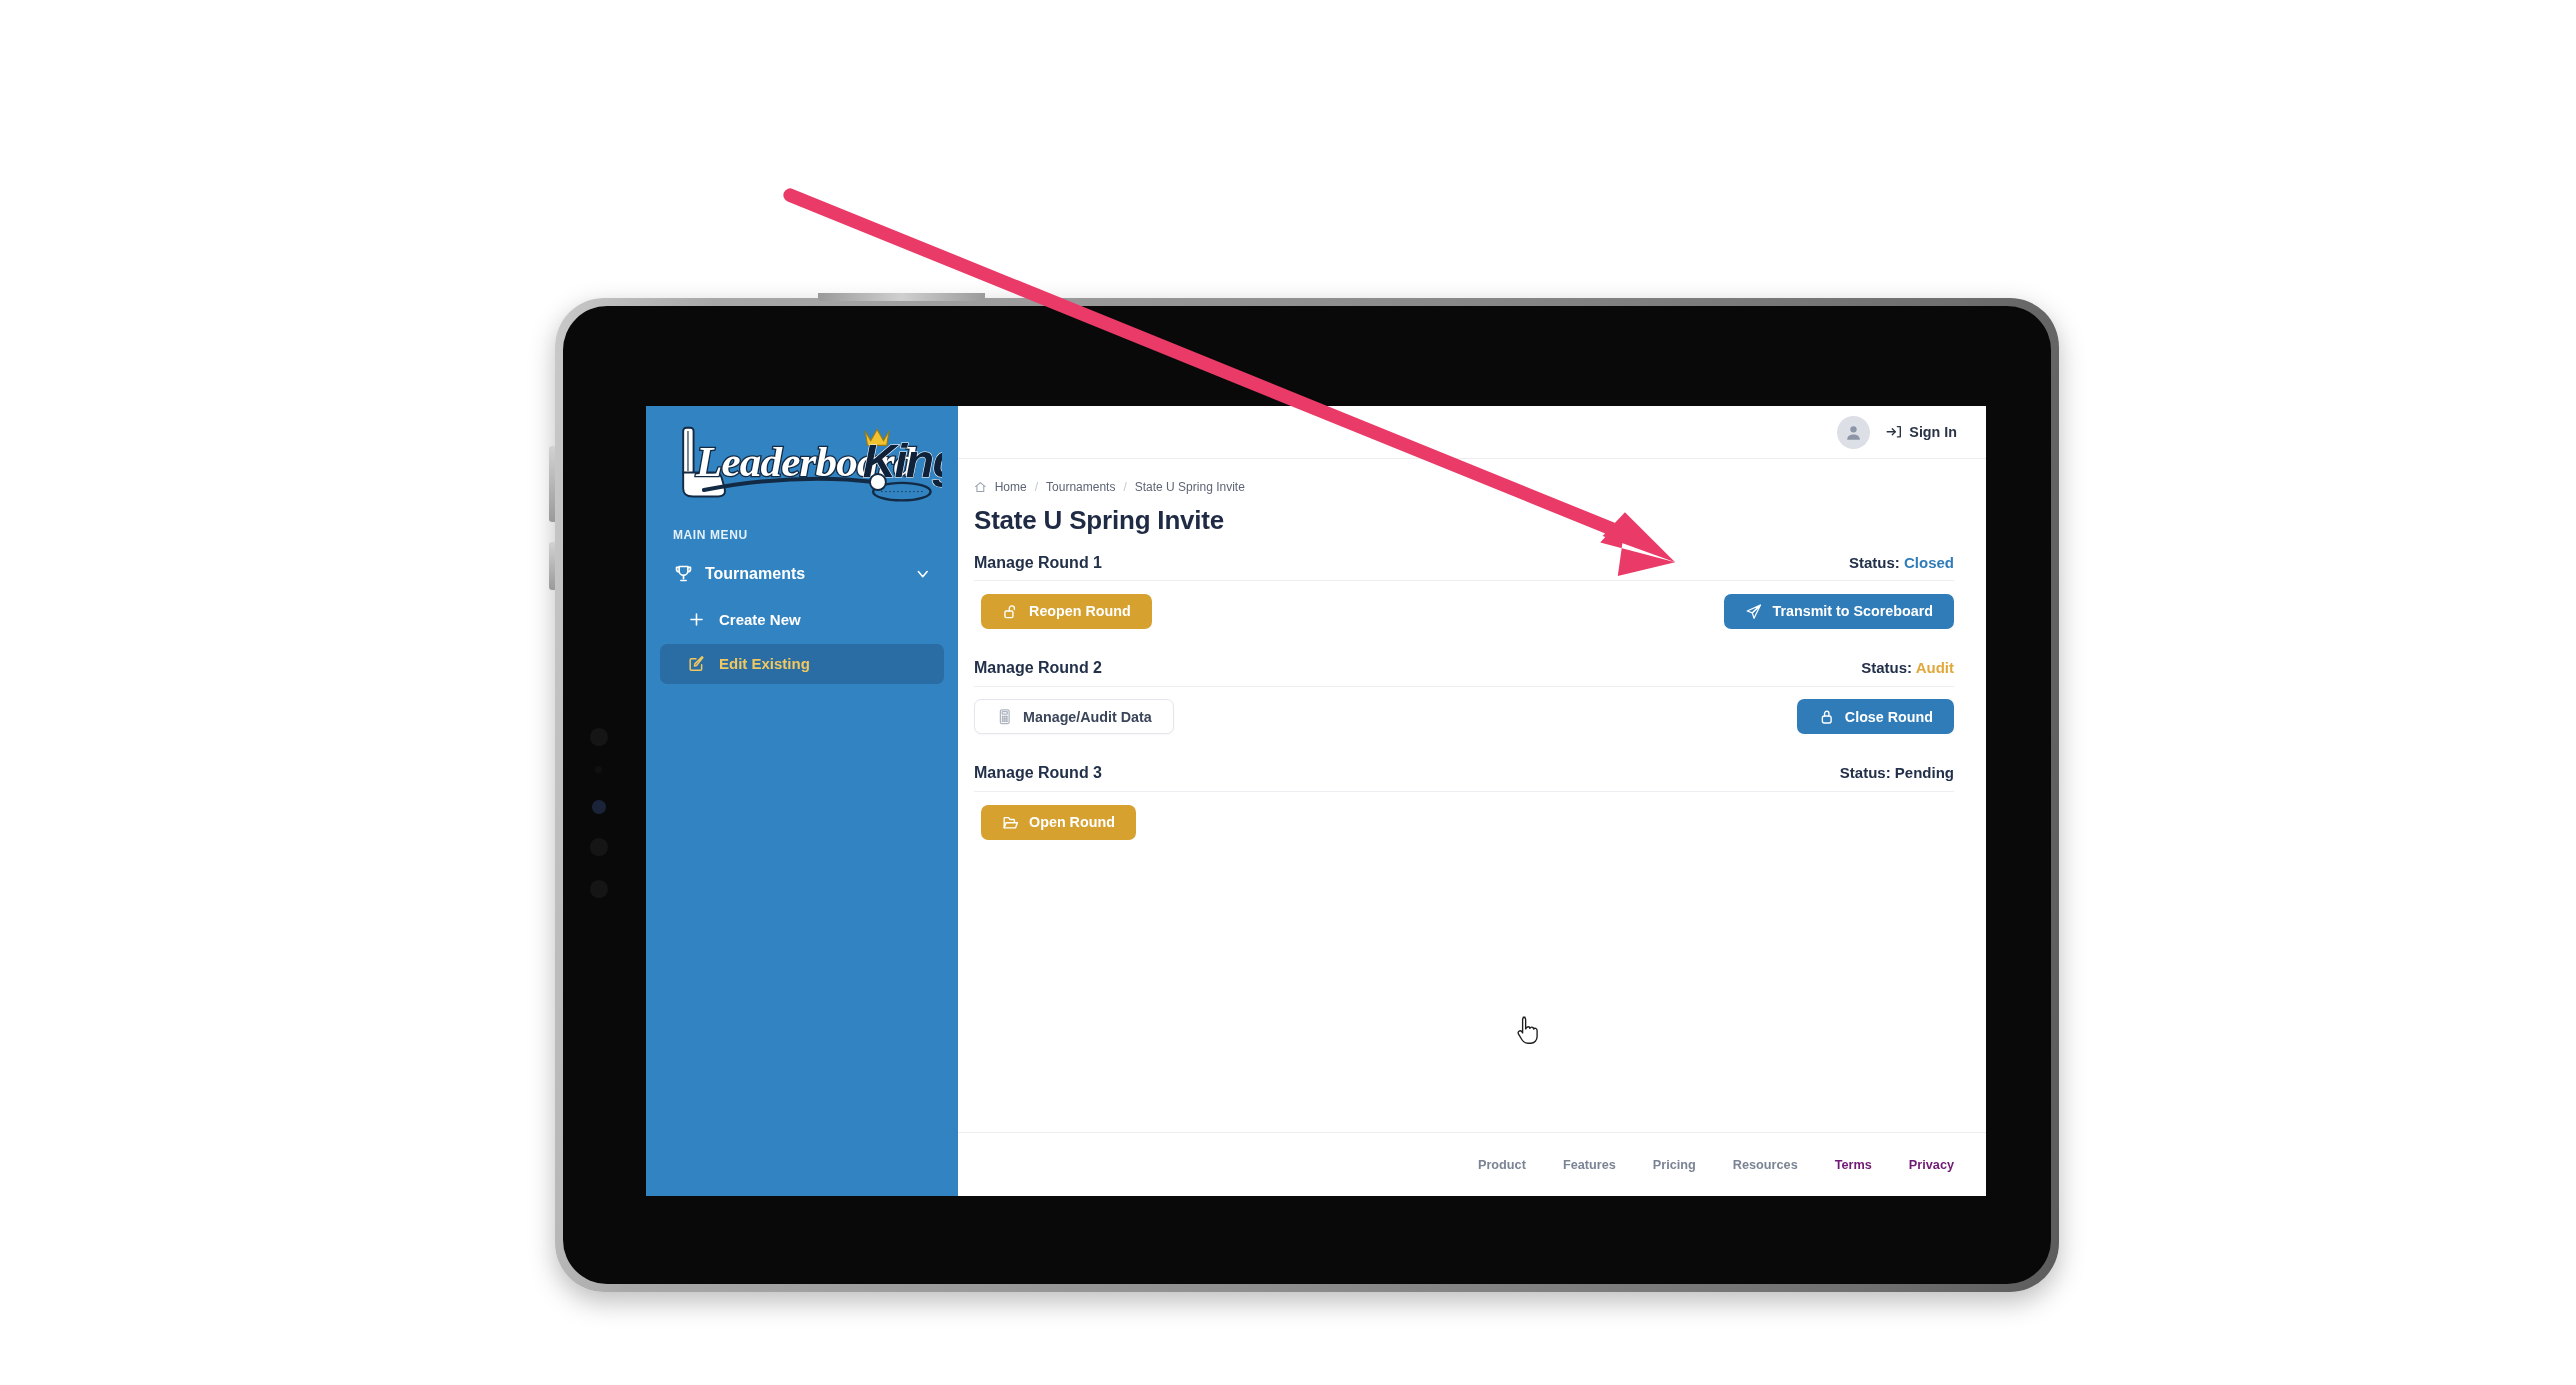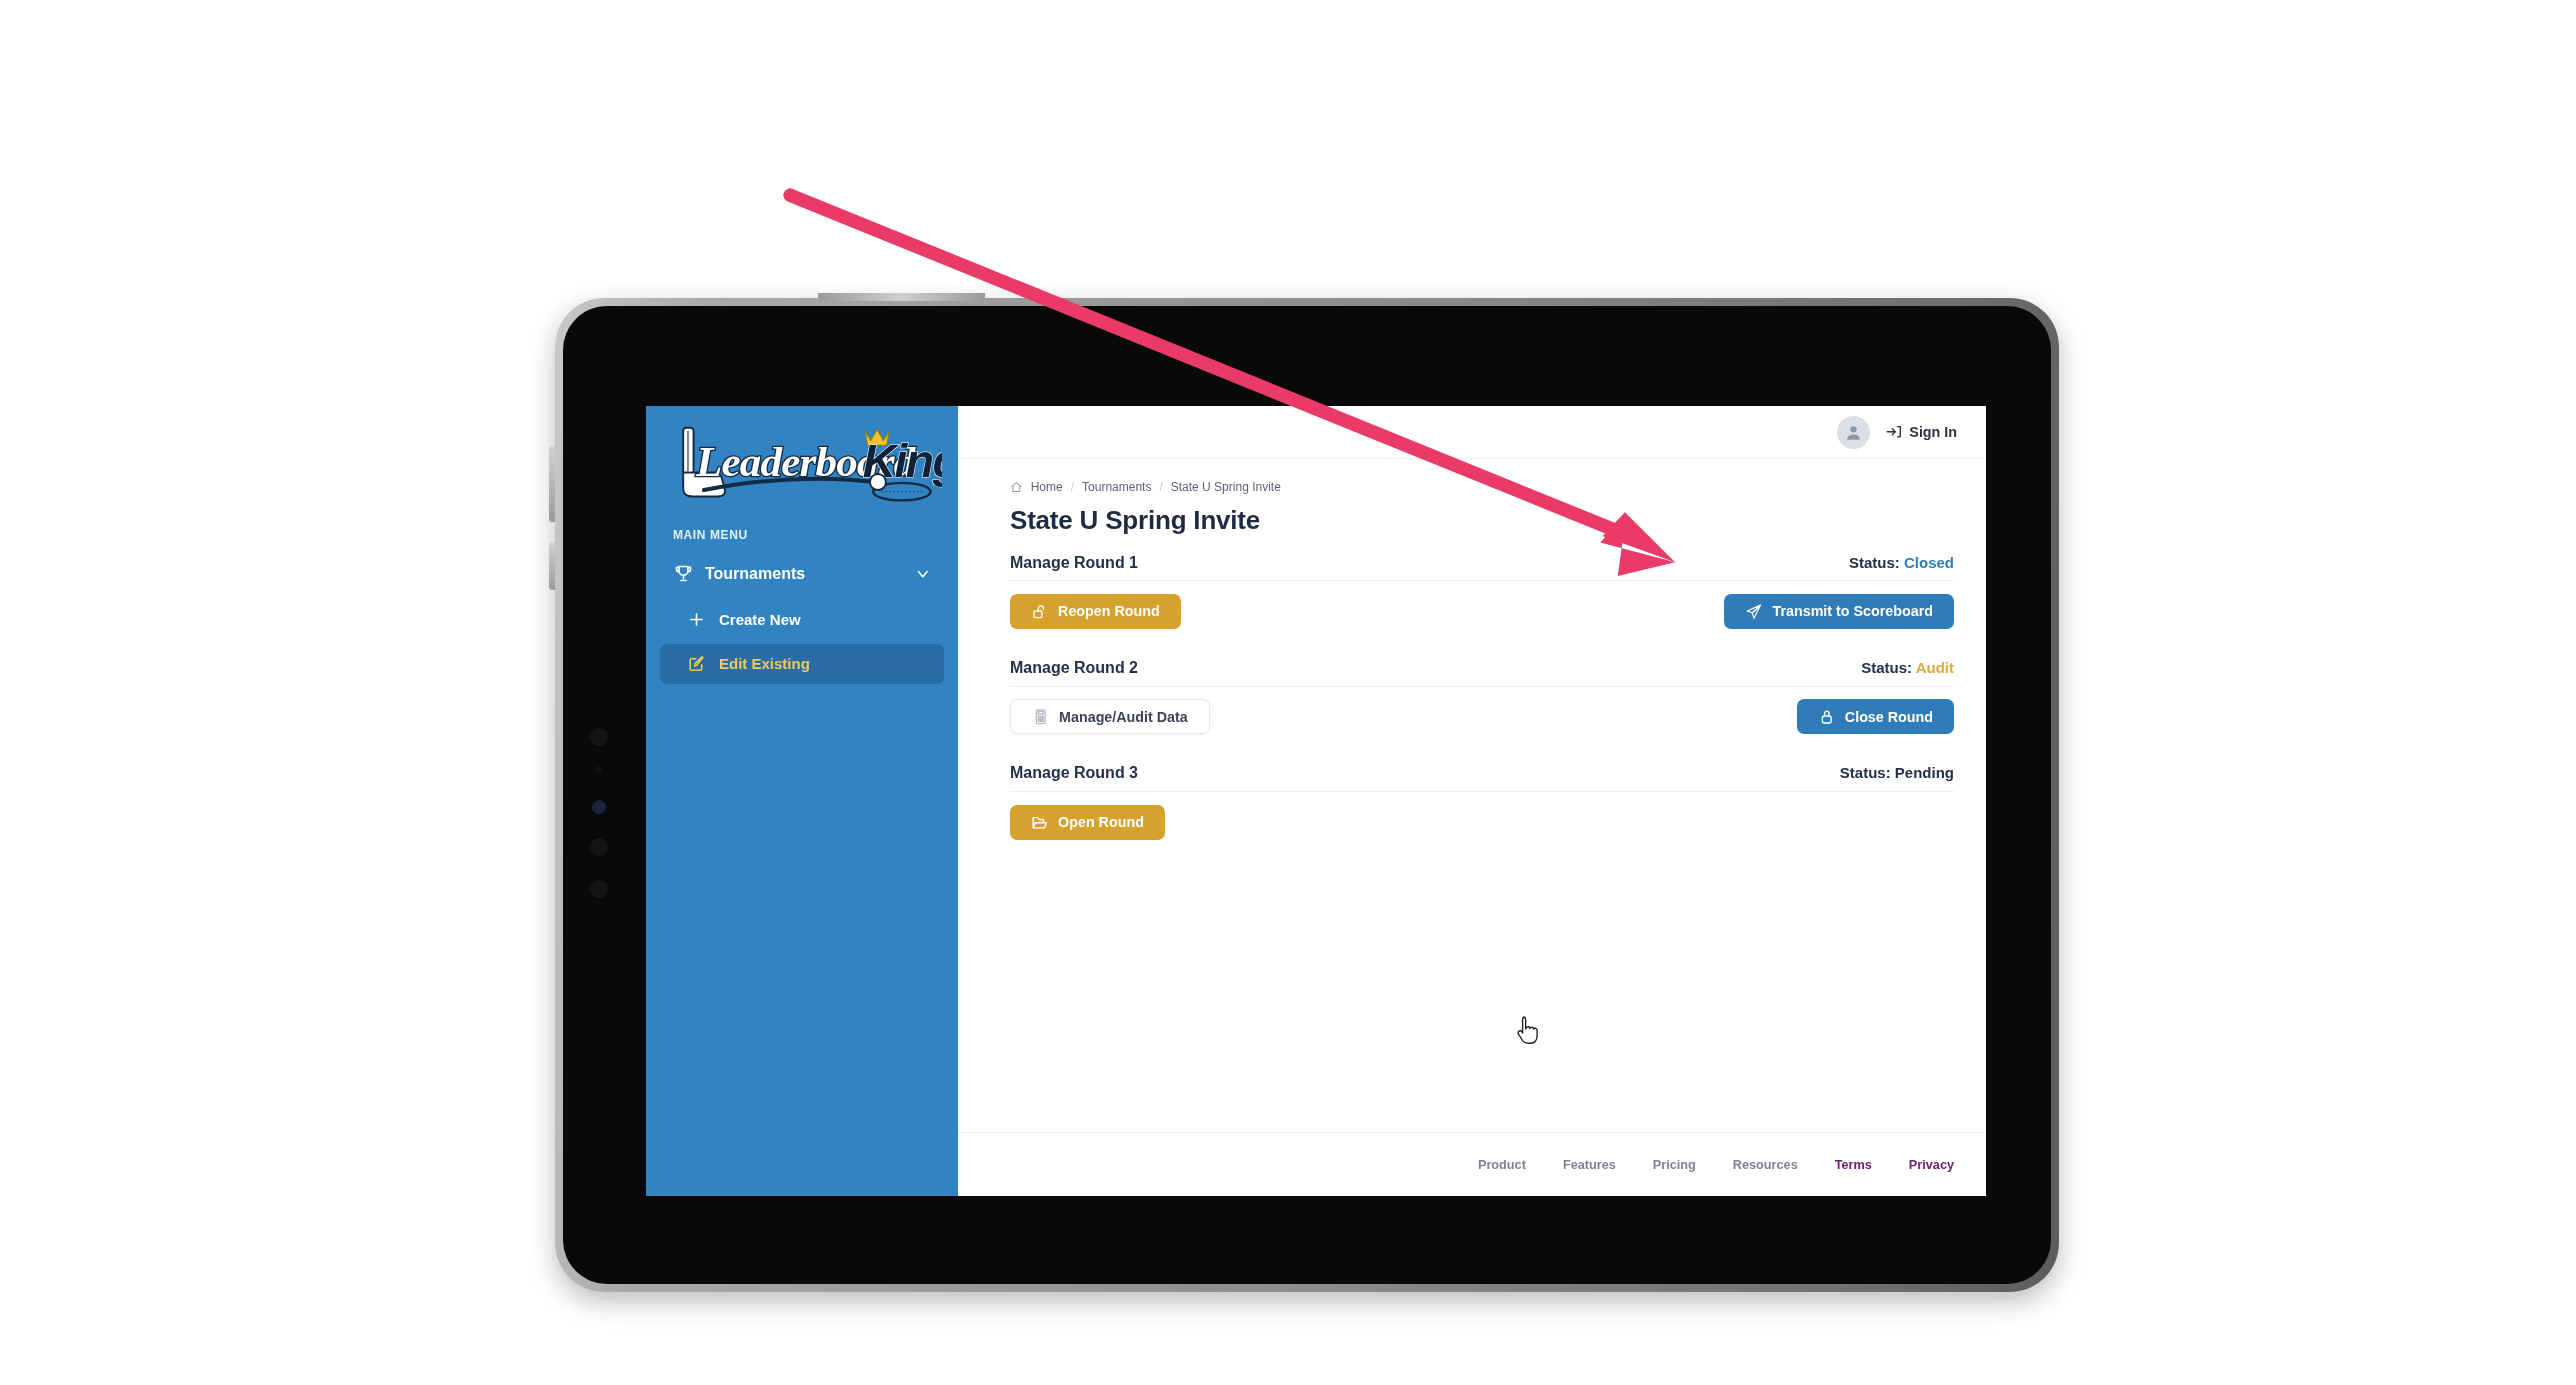--- a/index.html
+++ b/index.html
@@ -189,21 +189,21 @@
     display: flex; align-items: center; justify-content: center;
   }
   .avatar svg { width: 19px; height: 19px; }
   .signin {
     display: flex; align-items: center; gap: 7.2px;
     font-size: 14.3px; font-weight: 700; color: #2b3445;
   }
   .signin .ic { display: flex; width: 17.5px; height: 17.5px; }
   .signin .ic svg { width: 100%; height: 100%; }
 
-  .page-body { padding: 21px 32px 0 52px; flex: 1; position: relative; }
+  .page-body { padding: 21px 32px 0 16px; flex: 1; position: relative; }
 
   .breadcrumb {
     display: flex; align-items: center; gap: 8px;
     font-size: 12px; color: #6b7280;
     margin-bottom: 11px;
   }
   .breadcrumb .home-ic { display: flex; width: 12.7px; height: 12.7px; }
   .breadcrumb .home-ic svg { width: 100%; height: 100%; }
   .breadcrumb .sep { color: #c3c7d0; }
   .breadcrumb .crumb { color: #5d6575; }
@@ -238,21 +238,21 @@
     padding: 0 21px;
     border-radius: 7.2px;
     font-size: 14.3px;
     font-weight: 700;
     border: none;
     white-space: nowrap;
     font-family: "Liberation Sans", sans-serif;
   }
   .btn .ic { display: flex; width: 17.5px; height: 17.5px; flex: 0 0 17.5px; }
   .btn .ic svg { width: 100%; height: 100%; }
-  .btn-gold { background: #d6a12f; color: #ffffff; }
+  .btn-gold { background: #d6a12f; color: #ffffff; margin-left: 7px; }
   .btn-blue { background: #2f7cb9; color: #ffffff; }
   .btn-ghost {
     background: #ffffff; color: #3b4559;
     border: 0.8px solid #e3e6ed;
     box-shadow: 0 0.8px 1.6px rgba(16,24,40,0.04);
   }
   .btn-ghost .ic svg { stroke: #aeb4c0; }
 
   .spacer { flex: 1; }
 

